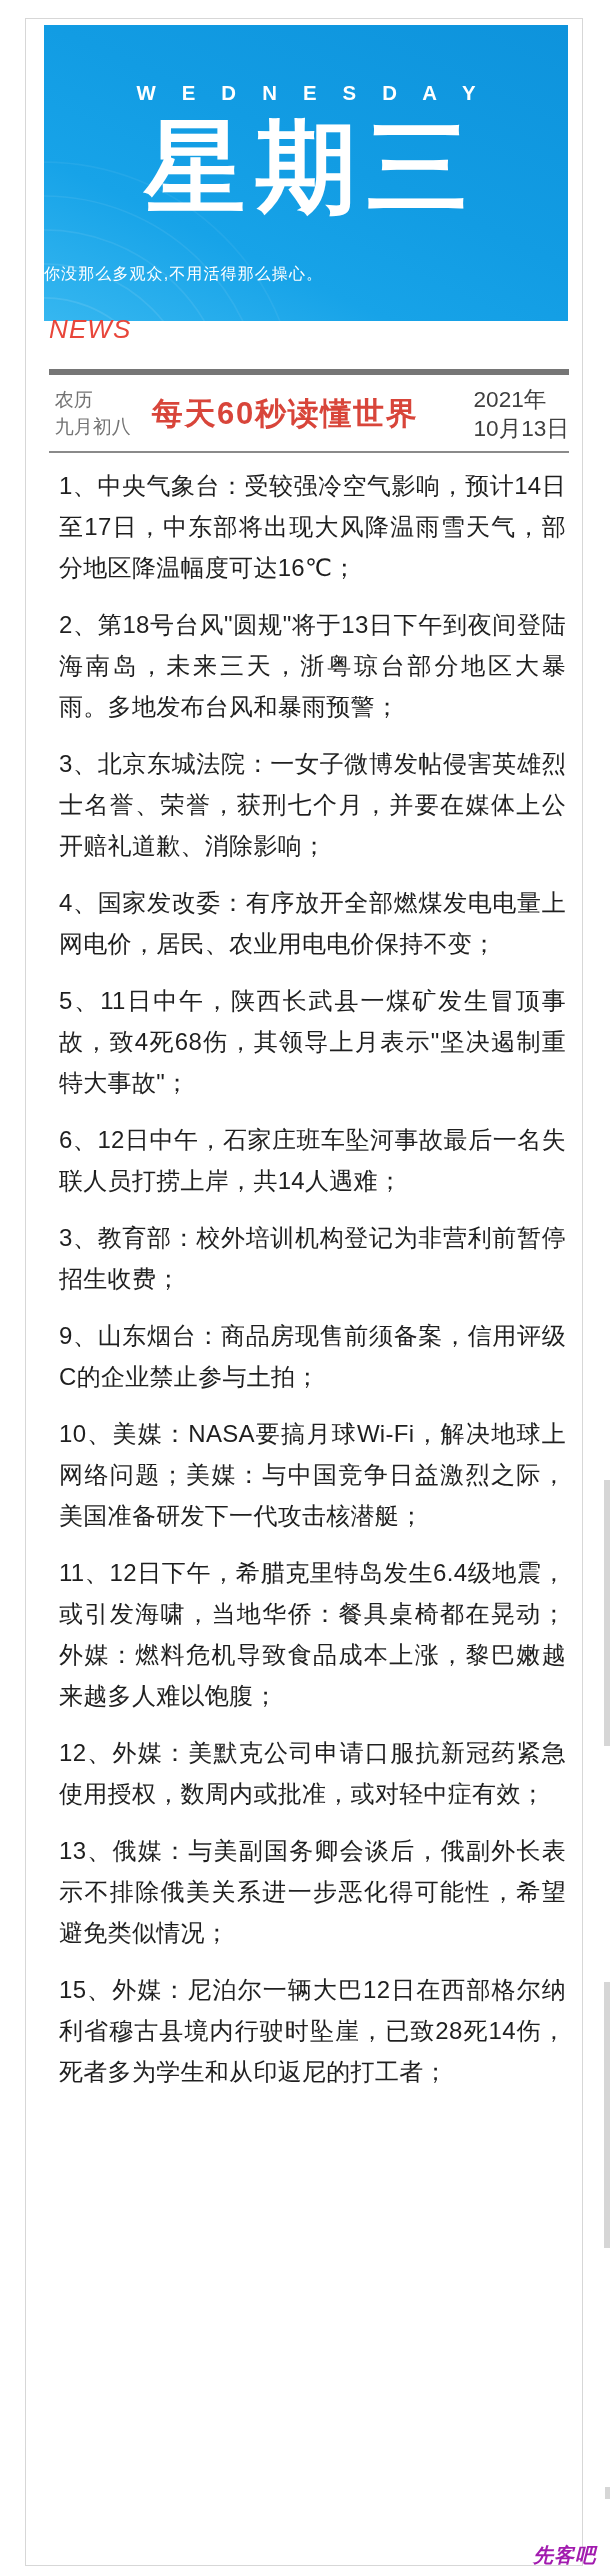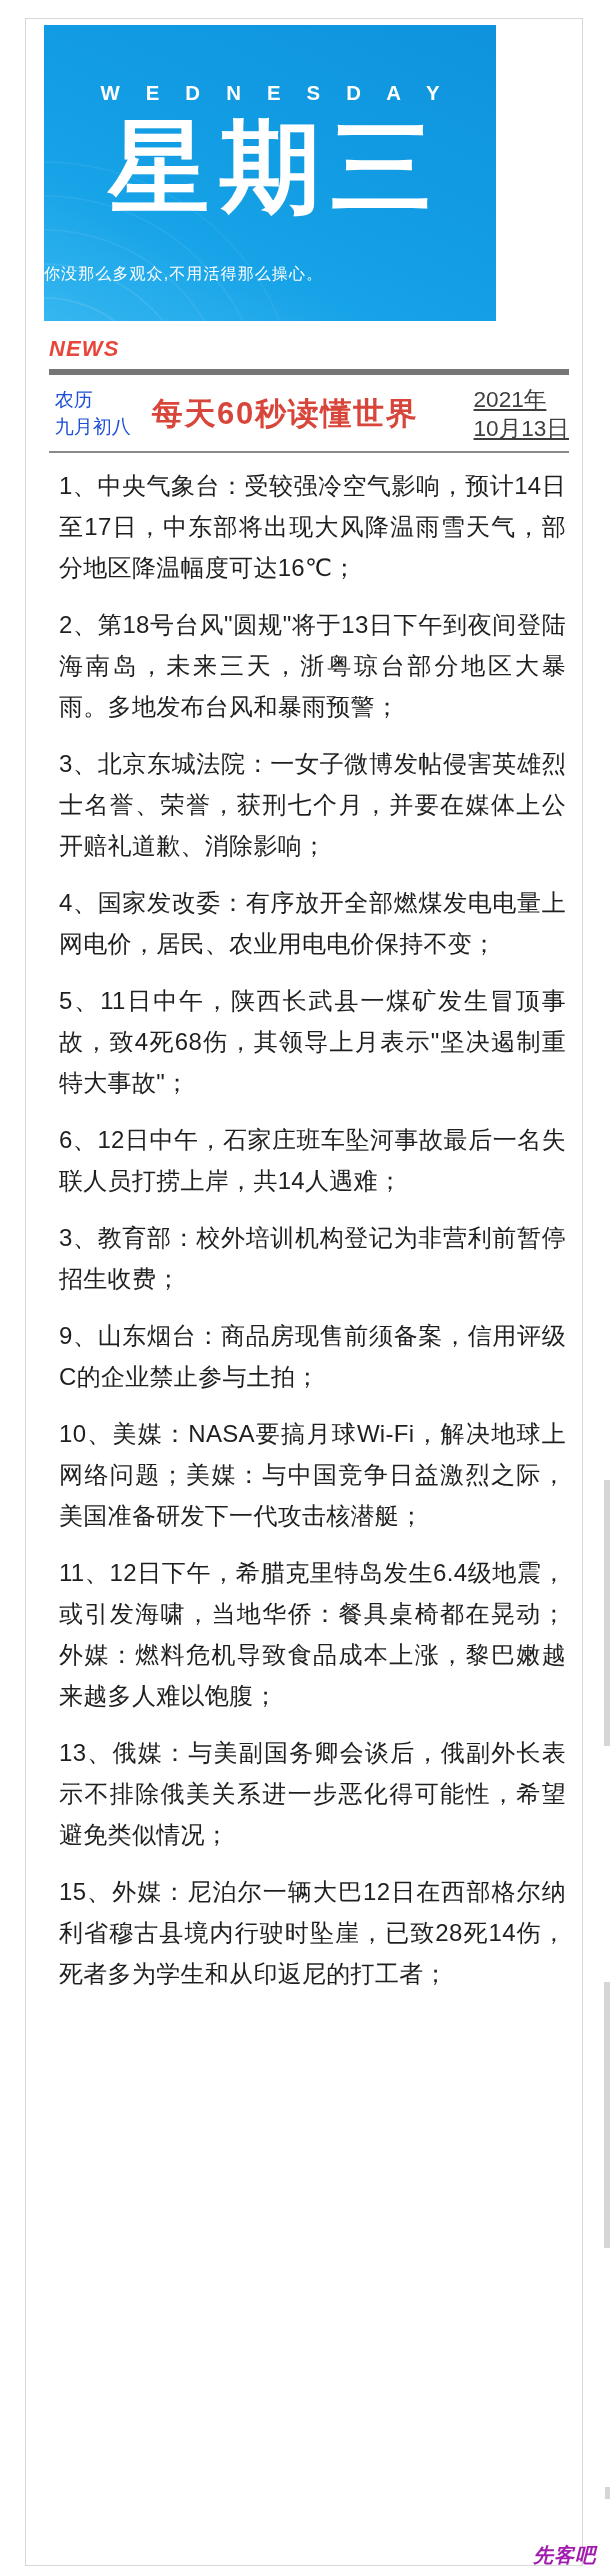--- a/index.html
+++ b/index.html
@@ -11,21 +11,21 @@
   .page{position:absolute;inset:0;overflow:hidden;}
 
   
   .frame{
     position:absolute;left:25px;top:18px;width:556px;height:2546px;
     border:1.7px solid #d7d7d7;background:#ffffff;box-sizing:content-box;
   }
 
   
   .banner{
-    position:absolute;left:44px;top:25px;width:452px;height:296px;
+    position:absolute;left:44px;top:25px;width:524px;height:296px;
     background:linear-gradient(205deg,#0e93dc 0%,#129ce3 45%,#17a3e8 70%,#36b7f0 100%);
     overflow:hidden;
   }
   .banner-waves{position:absolute;left:-68px;bottom:-107px;pointer-events:none;}
   .banner-weekday-en{
     position:absolute;top:57px;left:0;width:100%;text-align:center;
     color:#ffffff;font-size:20.4px;font-weight:700;letter-spacing:10.2px;text-indent:10.2px;
   }
   .banner-weekday-cn{
     position:absolute;top:86px;left:0;width:100%;text-align:center;
@@ -33,34 +33,34 @@
     font-family:"DejaVu Serif","Liberation Serif",serif;
     letter-spacing:10.2px;text-indent:10.2px;
   }
   .banner-quote{
     position:absolute;top:239px;left:0;width:100%;text-align:left;
     color:#ffffff;font-size:16px;font-weight:400;letter-spacing:1.1px;
   }
 
   
   .news-label{
-    position:absolute;left:49px;top:336px;
-    color:#e8463a;font-size:22px;font-weight:700;font-style:italic;letter-spacing:1.1px;
+    position:absolute;left:49px;top:314px;
+    color:#e8463a;font-size:26px;font-weight:400;font-style:italic;letter-spacing:1.1px;
   }
   .divider-thick{position:absolute;left:49px;top:369px;width:520px;height:5.7px;background:#767676;}
   .date-row{
     position:absolute;left:49px;top:382px;width:520px;height:63px;
     display:flex;justify-content:space-between;align-items:center;
   }
-  .lunar-col{color:#1d4ed8;font-size:19px;line-height:26.6px;text-align:left;padding-left:5.7px;}
+  .lunar-col{color:#737373;font-size:19px;line-height:26.6px;text-align:left;padding-left:5.7px;}
   .masthead-title{
     color:#d8453a;font-size:31px;font-weight:900;letter-spacing:1.7px;
     transform:translateX(-17px);
   }
-  .date-col{color:#3f3f3f;font-size:22.6px;line-height:29px;text-align:left;text-decoration:underline;}
+  .date-col{color:#3f3f3f;font-size:22.6px;line-height:29px;text-align:left;}
   .divider-thin{position:absolute;left:49px;top:451px;width:520px;height:2.3px;background:#8a8a8a;}
 
   
   .news-body{
     position:absolute;left:47px;top:465px;width:519px;
     color:#1f1f1f;font-size:24px;line-height:41px;
   }
   .news-body p{margin:0 0 16px 12px;text-align:justify;letter-spacing:0.3px;}
   .news-body p:last-child{margin-bottom:0;}
 
@@ -118,20 +118,21 @@
     <p>1、中央气象台：受较强冷空气影响，预计14日至17日，中东部将出现大风降温雨雪天气，部分地区降温幅度可达16℃；</p>
     <p>2、第18号台风"圆规"将于13日下午到夜间登陆海南岛，未来三天，浙粤琼台部分地区大暴雨。多地发布台风和暴雨预警；</p>
     <p>3、北京东城法院：一女子微博发帖侵害英雄烈士名誉、荣誉，获刑七个月，并要在媒体上公开赔礼道歉、消除影响；</p>
     <p>4、国家发改委：有序放开全部燃煤发电电量上网电价，居民、农业用电电价保持不变；</p>
     <p>5、11日中午，陕西长武县一煤矿发生冒顶事故，致4死68伤，其领导上月表示"坚决遏制重特大事故"；</p>
     <p>6、12日中午，石家庄班车坠河事故最后一名失联人员打捞上岸，共14人遇难；</p>
     <p>3、教育部：校外培训机构登记为非营利前暂停招生收费；</p>
     <p>9、山东烟台：商品房现售前须备案，信用评级C的企业禁止参与土拍；</p>
     <p>10、美媒：NASA要搞月球Wi-Fi，解决地球上网络问题；美媒：与中国竞争日益激烈之际，美国准备研发下一代攻击核潜艇；</p>
     <p>11、12日下午，希腊克里特岛发生6.4级地震，或引发海啸，当地华侨：餐具桌椅都在晃动；外媒：燃料危机导致食品成本上涨，黎巴嫩越来越多人难以饱腹；</p>
+    <p>12、外媒：美默克公司申请口服抗新冠药紧急使用授权，数周内或批准，或对轻中症有效；</p>
     <p>13、俄媒：与美副国务卿会谈后，俄副外长表示不排除俄美关系进一步恶化得可能性，希望避免类似情况；</p>
     <p>15、外媒：尼泊尔一辆大巴12日在西部格尔纳利省穆古县境内行驶时坠崖，已致28死14伤，死者多为学生和从印返尼的打工者；</p>
   </div>
 
   <div class="watermark">先客吧</div>
 
   <div class="scroll-frag f1"></div>
   <div class="scroll-frag f2"></div>
   <div class="scroll-frag f3"></div>
 

